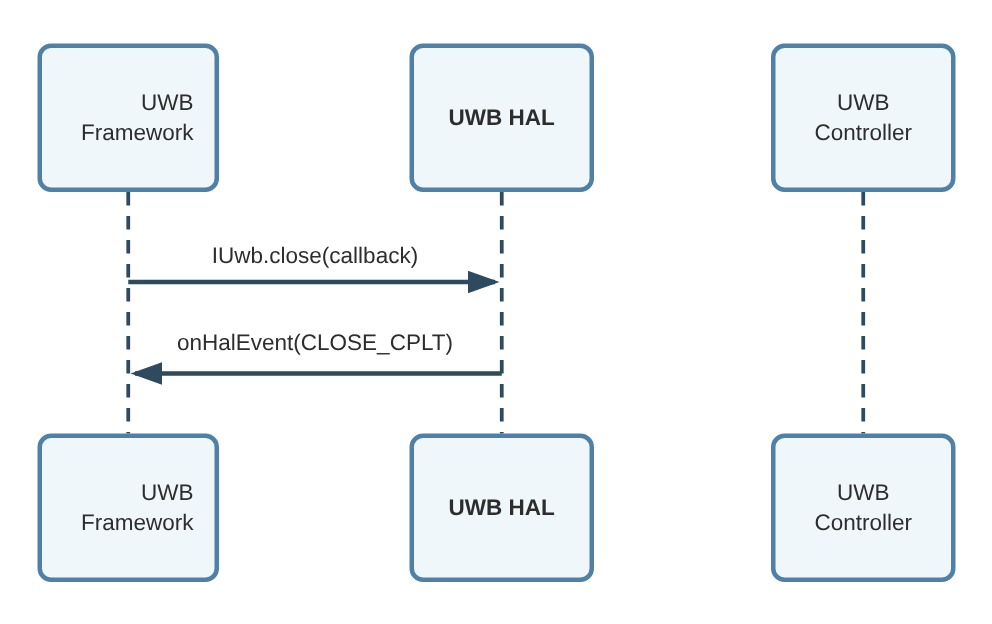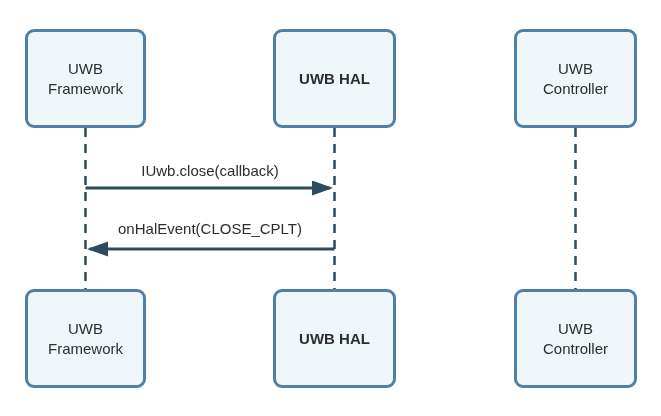--- a/index.html
+++ b/index.html
@@ -51,21 +51,21 @@
     justify-content: center;
     text-align: center;
     padding: 0 14px;
     font-size: 15px;
     line-height: 20px;
     color: var(--text);
     z-index: 2;
   }
   .row-top { top: 29px; }
   .row-bottom { top: 289px; }
-  .col-framework { left: 25px; width: 121px; }
+  .col-framework { left: 25px; width: 121px; text-align: right; }
   .col-hal { left: 273px; font-weight: bold; }
   .col-controller { left: 514px; }
   .message-label {
     position: absolute;
     left: 85px;
     width: 250px;
     text-align: center;
     font-size: 15px;
     line-height: 18px;
     color: var(--text);

